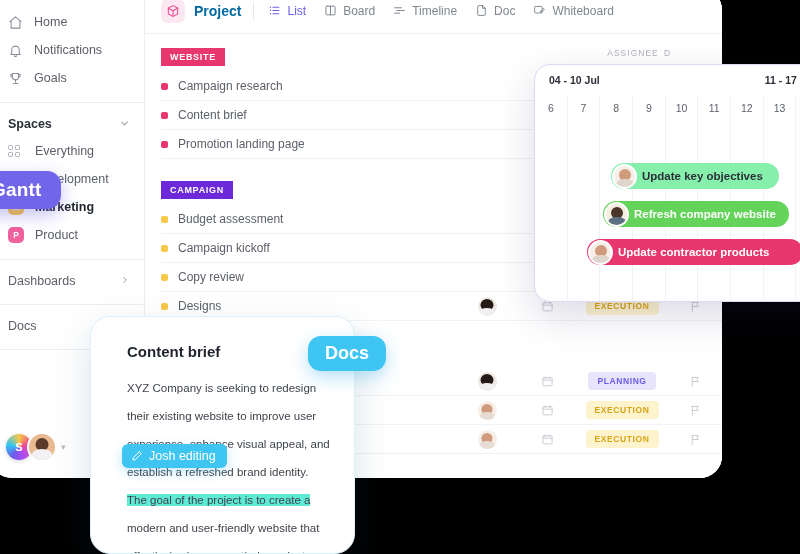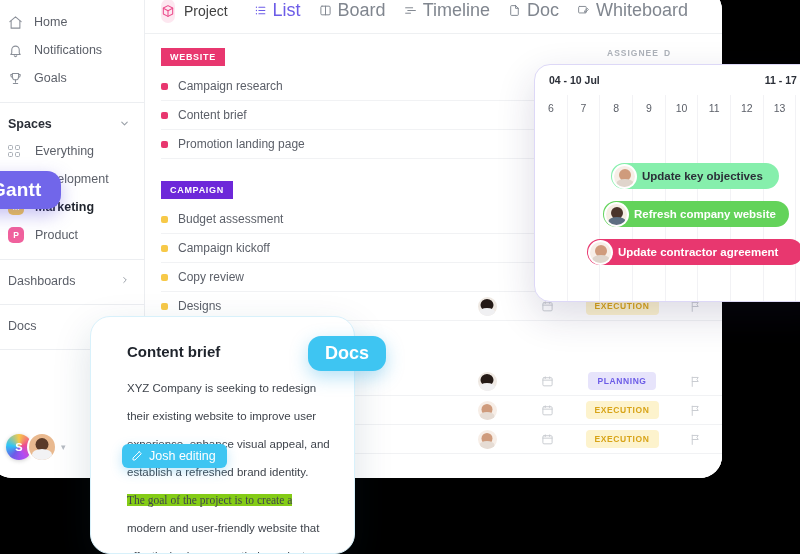--- a/index.html
+++ b/index.html
@@ -77,39 +77,39 @@
   
   .main { position:absolute; left:155px; top:0; right:0; bottom:0; background:#fff; }
   .topbar {
     height: 46px; display:flex; align-items:center; gap:0;
     padding: 0 16px; border-bottom: 1px solid #eef0f2;
   }
   .proj-ico {
     width:24px; height:24px; border-radius:7px; background:#fde7f0;
     display:flex; align-items:center; justify-content:center; margin-right:9px;
   }
-  .proj-title { font-size:14px; font-weight:normal; color:#404040; margin-right:12px; }
+  .proj-title { font-size:14px; font-weight:bold; color:#0369a1; margin-right:12px; }
   .vbar { width:1px; height:18px; background:#e6e8eb; margin-right:14px; }
   .tab {
     display:flex; align-items:center; gap:6px;
-    font-size:18px; color:#80868f; margin-right:18px; white-space:nowrap;
+    font-size:12px; color:#80868f; margin-right:18px; white-space:nowrap;
   }
   .tab.active { color:#6c5ce7; }
   .tab .tico { display:flex; align-items:center; }
 
   .list-area { position:absolute; left:0; top:46px; right:0; bottom:0; background:#fff; }
 
   .grp-badge {
     display:inline-block; color:#fff; font-size:9px; font-weight:bold;
     letter-spacing:.7px; padding:4px 9px; border-radius:0;
   }
   .grp-head { padding: 14px 0 6px 16px; display:flex; align-items:center; }
   .col-head {
     position:absolute; right:0; top:0; height:38px; display:flex; align-items:center;
-    font-size:8.5px; letter-spacing:1px; color:#aeb3ba; font-weight:bold;
+    font-size:8.5px; letter-spacing:1px; color:#aeb3ba; font-weight:normal;
   }
 
   .row {
     display:flex; align-items:center; height:29px;
     border-bottom:1px solid #f1f2f4; margin-left:16px; padding-right:0;
   }
   .dot { width:7px; height:7px; border-radius:2px; flex:0 0 7px; margin-right:10px; }
   .task-name { font-size:12px; color:#5b5f68; flex:1; white-space:nowrap; }
   .cell-assignee { width:62px; display:flex; justify-content:center; align-items:center; }
   .cell-date { width:58px; display:flex; justify-content:center; }
@@ -161,21 +161,21 @@
   .docs-card {
     position:absolute; left:90px; top:316px; width:265px; height:238px;
     background:#fff; border-radius:20px 20px 20px 20px;
     border:1px solid #d8f1fb;
     box-shadow: 0 14px 38px rgba(20,60,90,.15);
     padding: 26px 24px 0 36px;
     overflow:hidden;
   }
   .docs-title { font-size:15px; font-weight:bold; color:#1f242c; margin-bottom:14px; }
   .docs-body { font-size:11.5px; color:#3f444c; line-height:28px; position:relative; }
-  .docs-body .hl { background:#84cc16;font-family:Liberation Serif, serif; }
+  .docs-body .hl { background:#5eead4; }
   .pill-docs {
     position:absolute; left:308px; top:336px;
     background:#3ec5f2; color:#fff;
     font-size:18px; font-weight:bold;
     padding:7px 17px; border-radius:13px;
     box-shadow: 0 6px 18px rgba(40,170,230,.35);
   }
   .pill-josh {
     position:absolute; left:122px; top:444px;
     background:#3ec5f2; color:#fff;
@@ -612,21 +612,21 @@
             <i class="body" style="bottom:0;width:17px;height:8px;background:#5d6f82"></i>
           </span>
       <span>Refresh company website</span>
     </div>
 
     <div class="g-bar" style="left:52px;top:118px;width:216px;background:#e8376f">
       <span class="avatar av" style="width:21px;height:21px;background:#f7eee7">
             <i class="head" style="top:3px;width:12px;height:12px;background:#cf9b7c"></i>
             <i class="body" style="bottom:0;width:17px;height:8px;background:#dfd5cc"></i>
           </span>
-      <span>Update contractor agreement</span>
+      <span>Update contractor products</span>
     </div>
 
   </div>
 </div>
 
 <div class="g-pill-gantt">Gantt</div>
 
 <div class="docs-card">
   <div class="docs-title">Content brief</div>
   <div class="docs-body">

